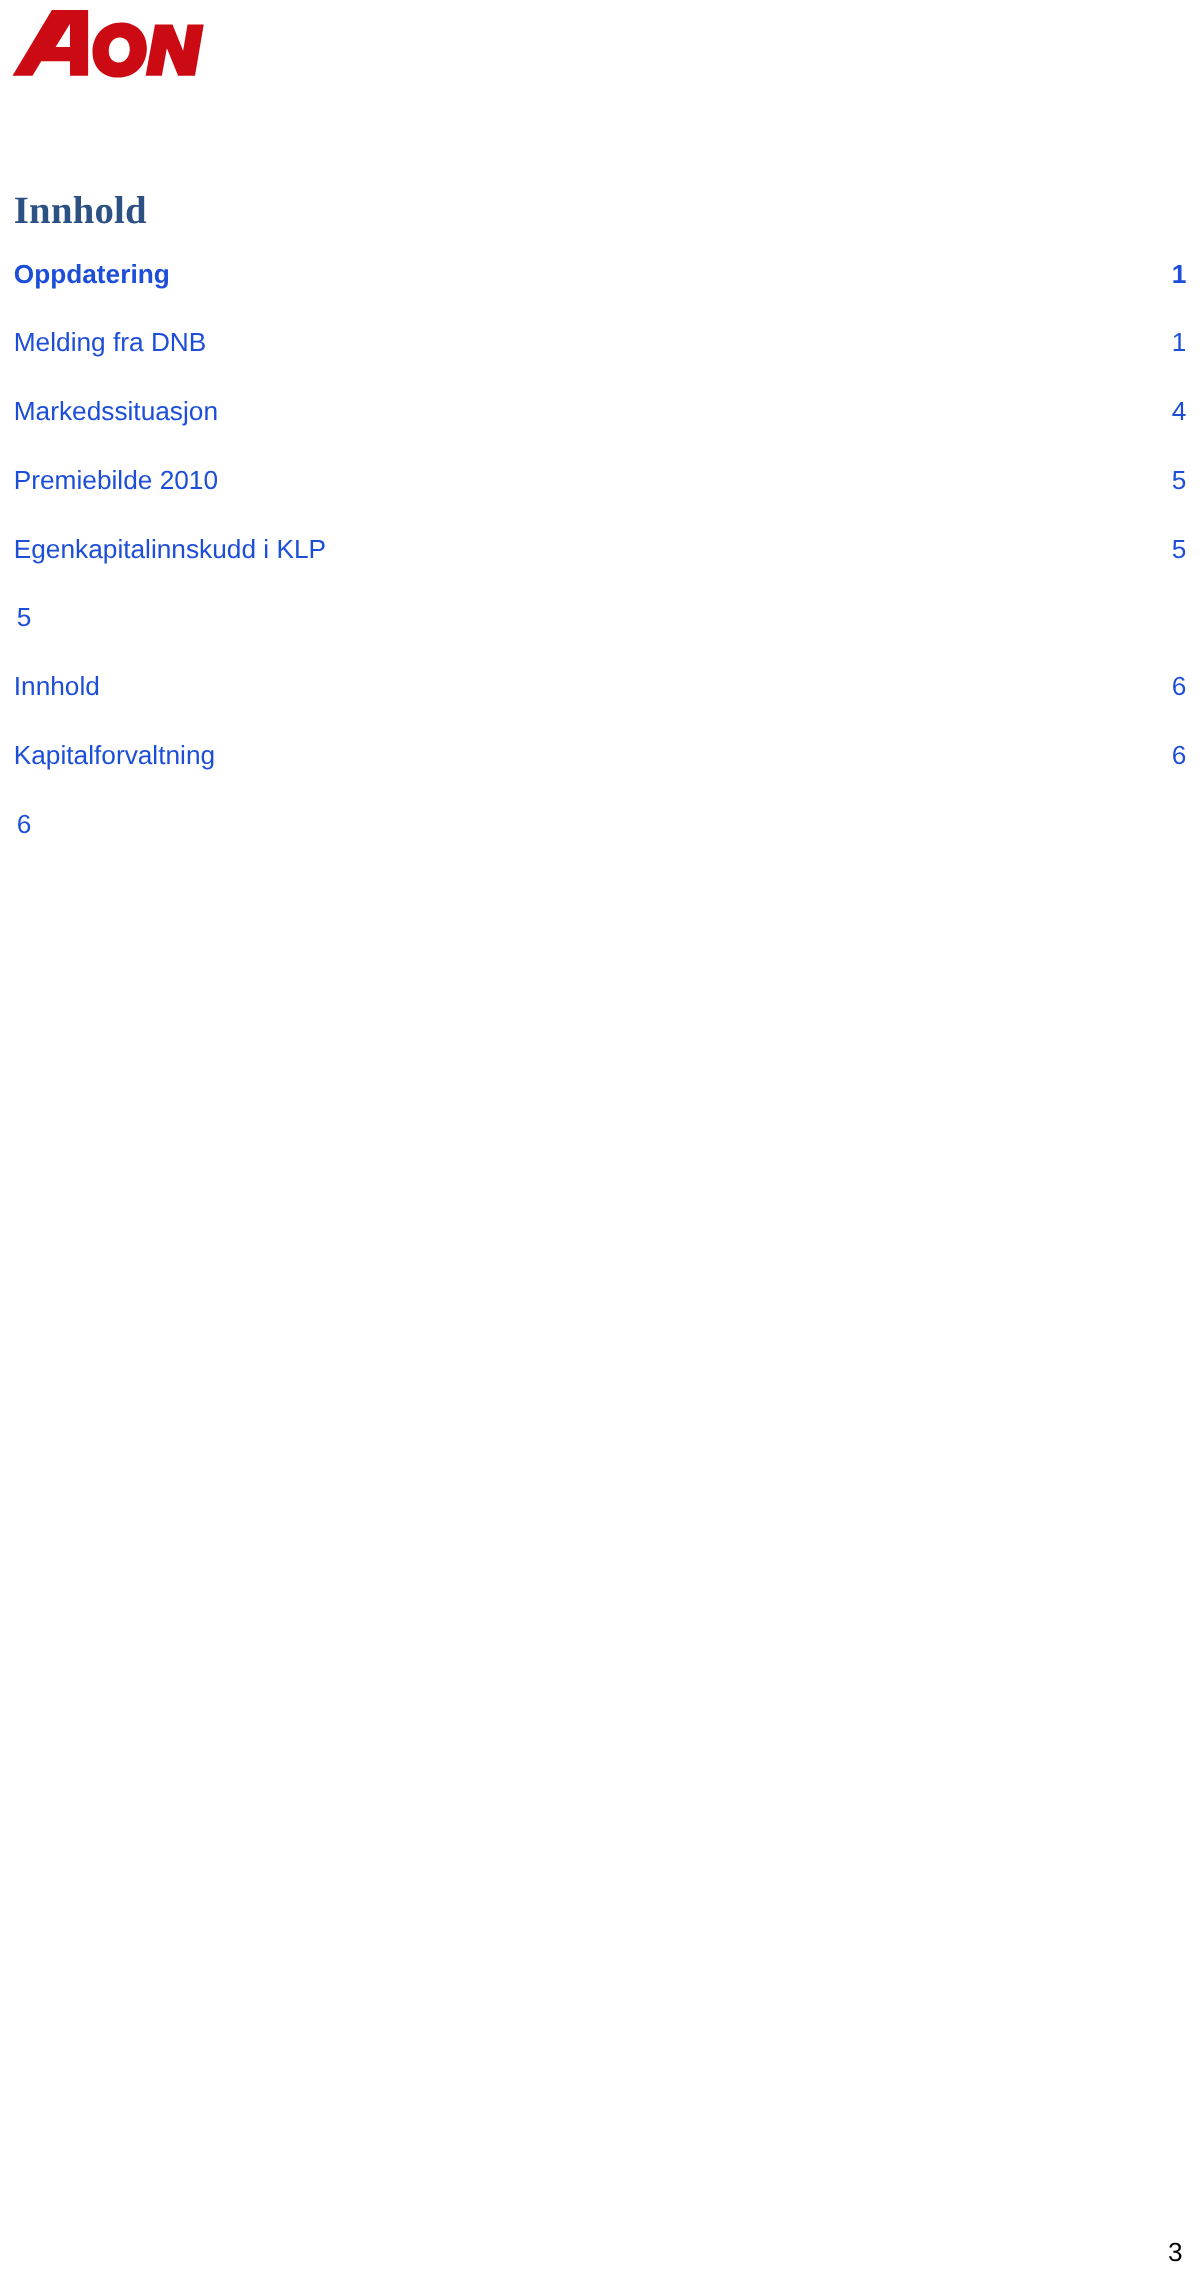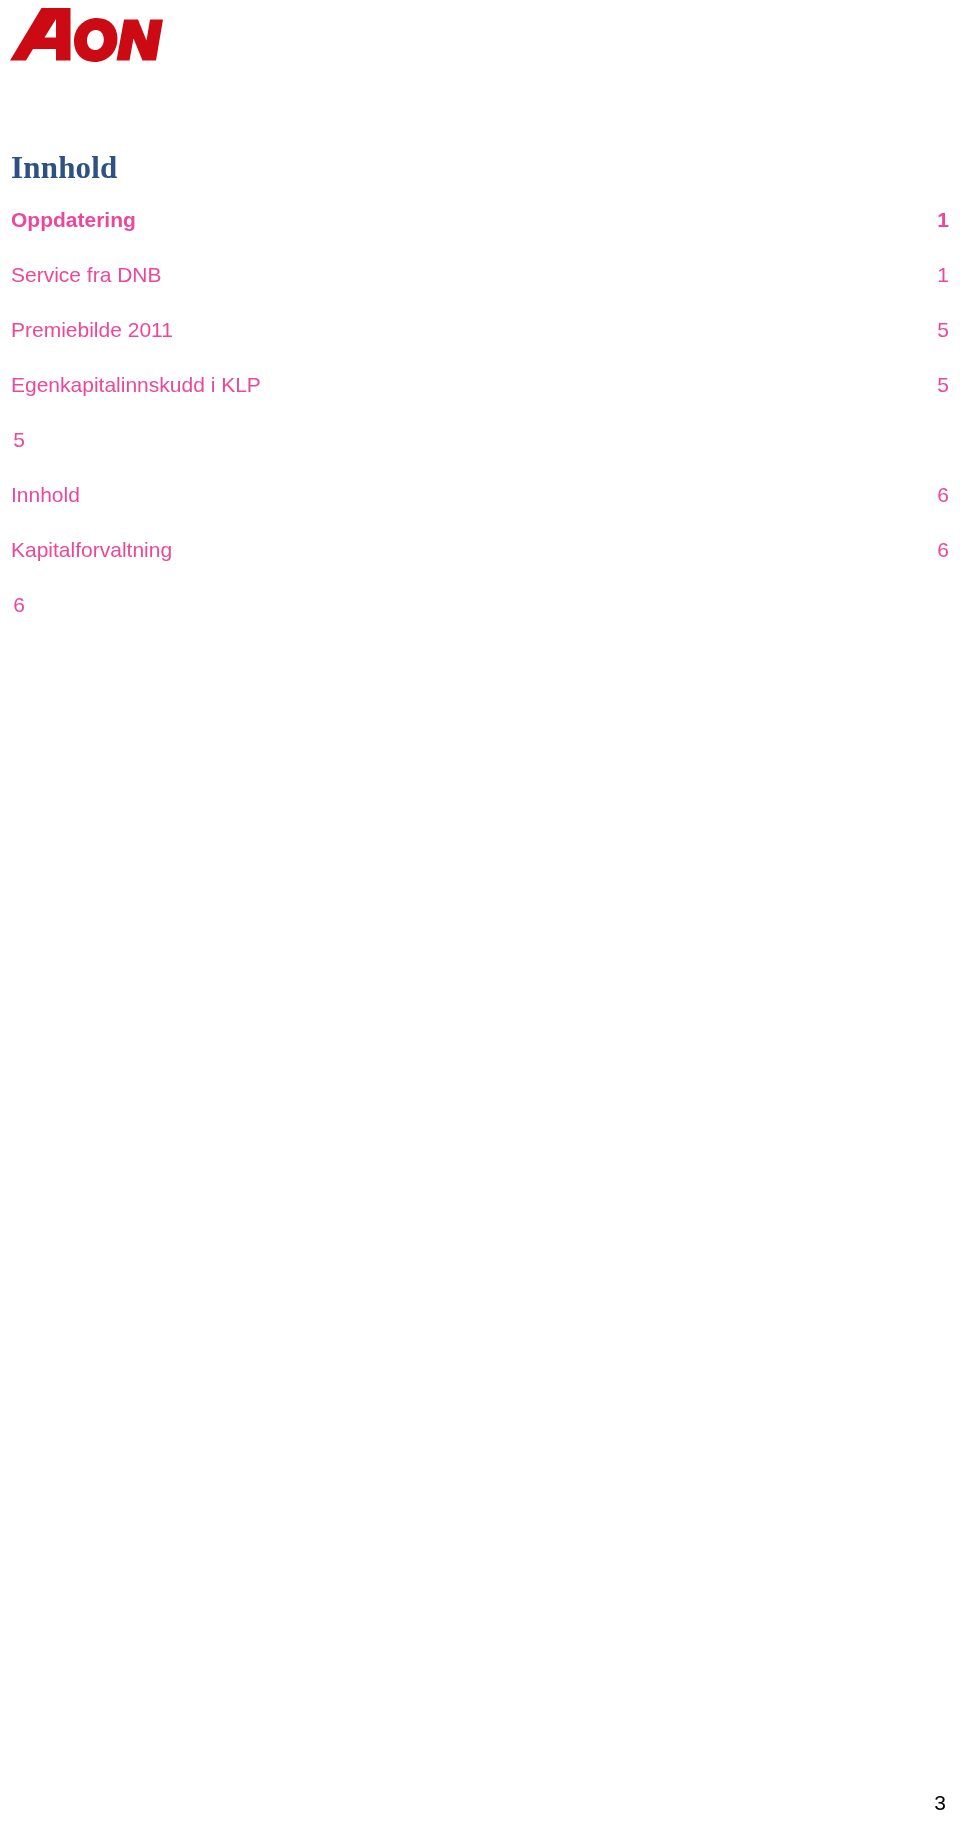--- a/index.html
+++ b/index.html
@@ -52,21 +52,21 @@
     left: 11px;
     top: 206px;
     width: 938px;
   }
   .toc-row {
     display: flex;
     align-items: baseline;
     justify-content: space-between;
     height: 55px;
     line-height: 28px;
-    color: #ec4899;
+    color: #1d4ed8;
     font-size: 21px;
   }
   .toc-row .toc-label {
     white-space: nowrap;
   }
   .toc-row .toc-page {
     white-space: nowrap;
     text-align: right;
     min-width: 14px;
   }
@@ -118,28 +118,32 @@
   <div class="doc-heading">Innhold</div>
 
   <div class="toc">
 
     <div class="toc-row level-1">
       <span class="toc-label">Oppdatering</span>
       <span class="toc-page">1</span>
     </div>
 
     <div class="toc-row level-2">
-      <span class="toc-label">Service fra DNB</span>
+      <span class="toc-label">Melding fra DNB</span>
       <span class="toc-page">1</span>
     </div>
 
 
+    <div class="toc-row level-2">
+      <span class="toc-label">Markedssituasjon</span>
+      <span class="toc-page">4</span>
+    </div>
 
     <div class="toc-row level-2">
-      <span class="toc-label">Premiebilde 2011</span>
+      <span class="toc-label">Premiebilde 2010</span>
       <span class="toc-page">5</span>
     </div>
 
     <div class="toc-row level-2">
       <span class="toc-label">Egenkapitalinnskudd i KLP</span>
       <span class="toc-page">5</span>
     </div>
 
     <div class="toc-row level-2">
       <span class="toc-page">5</span>

